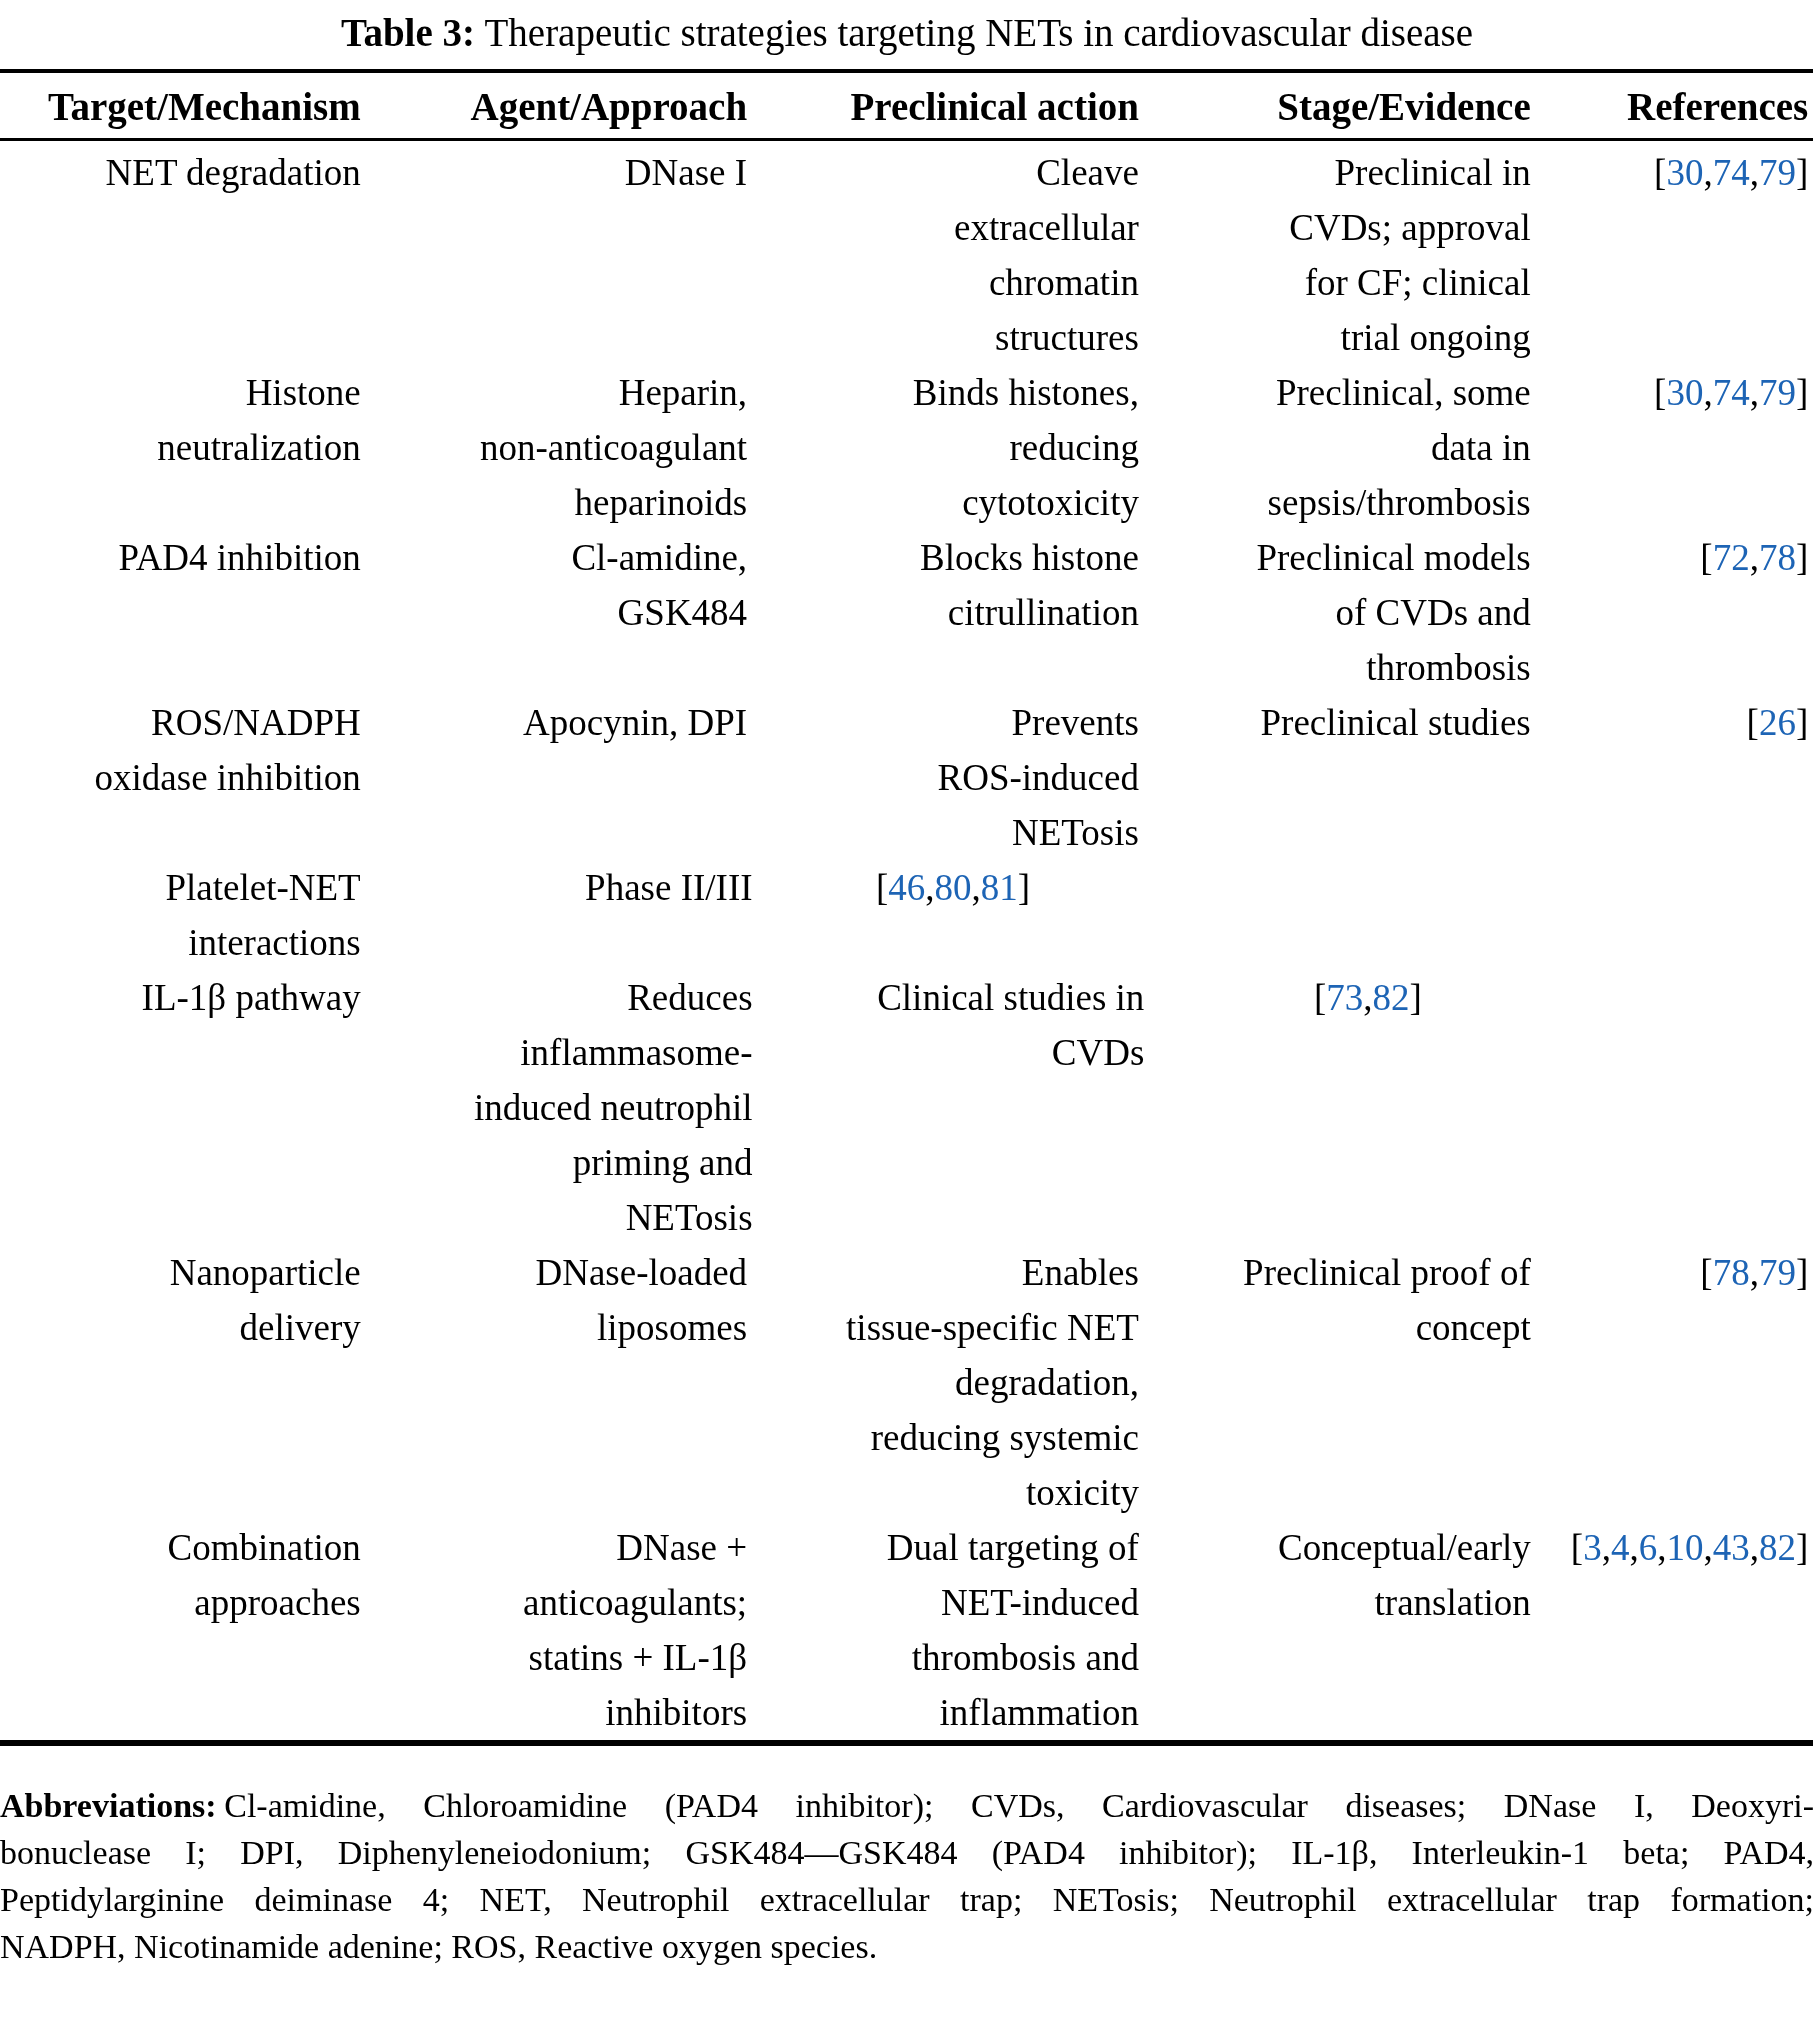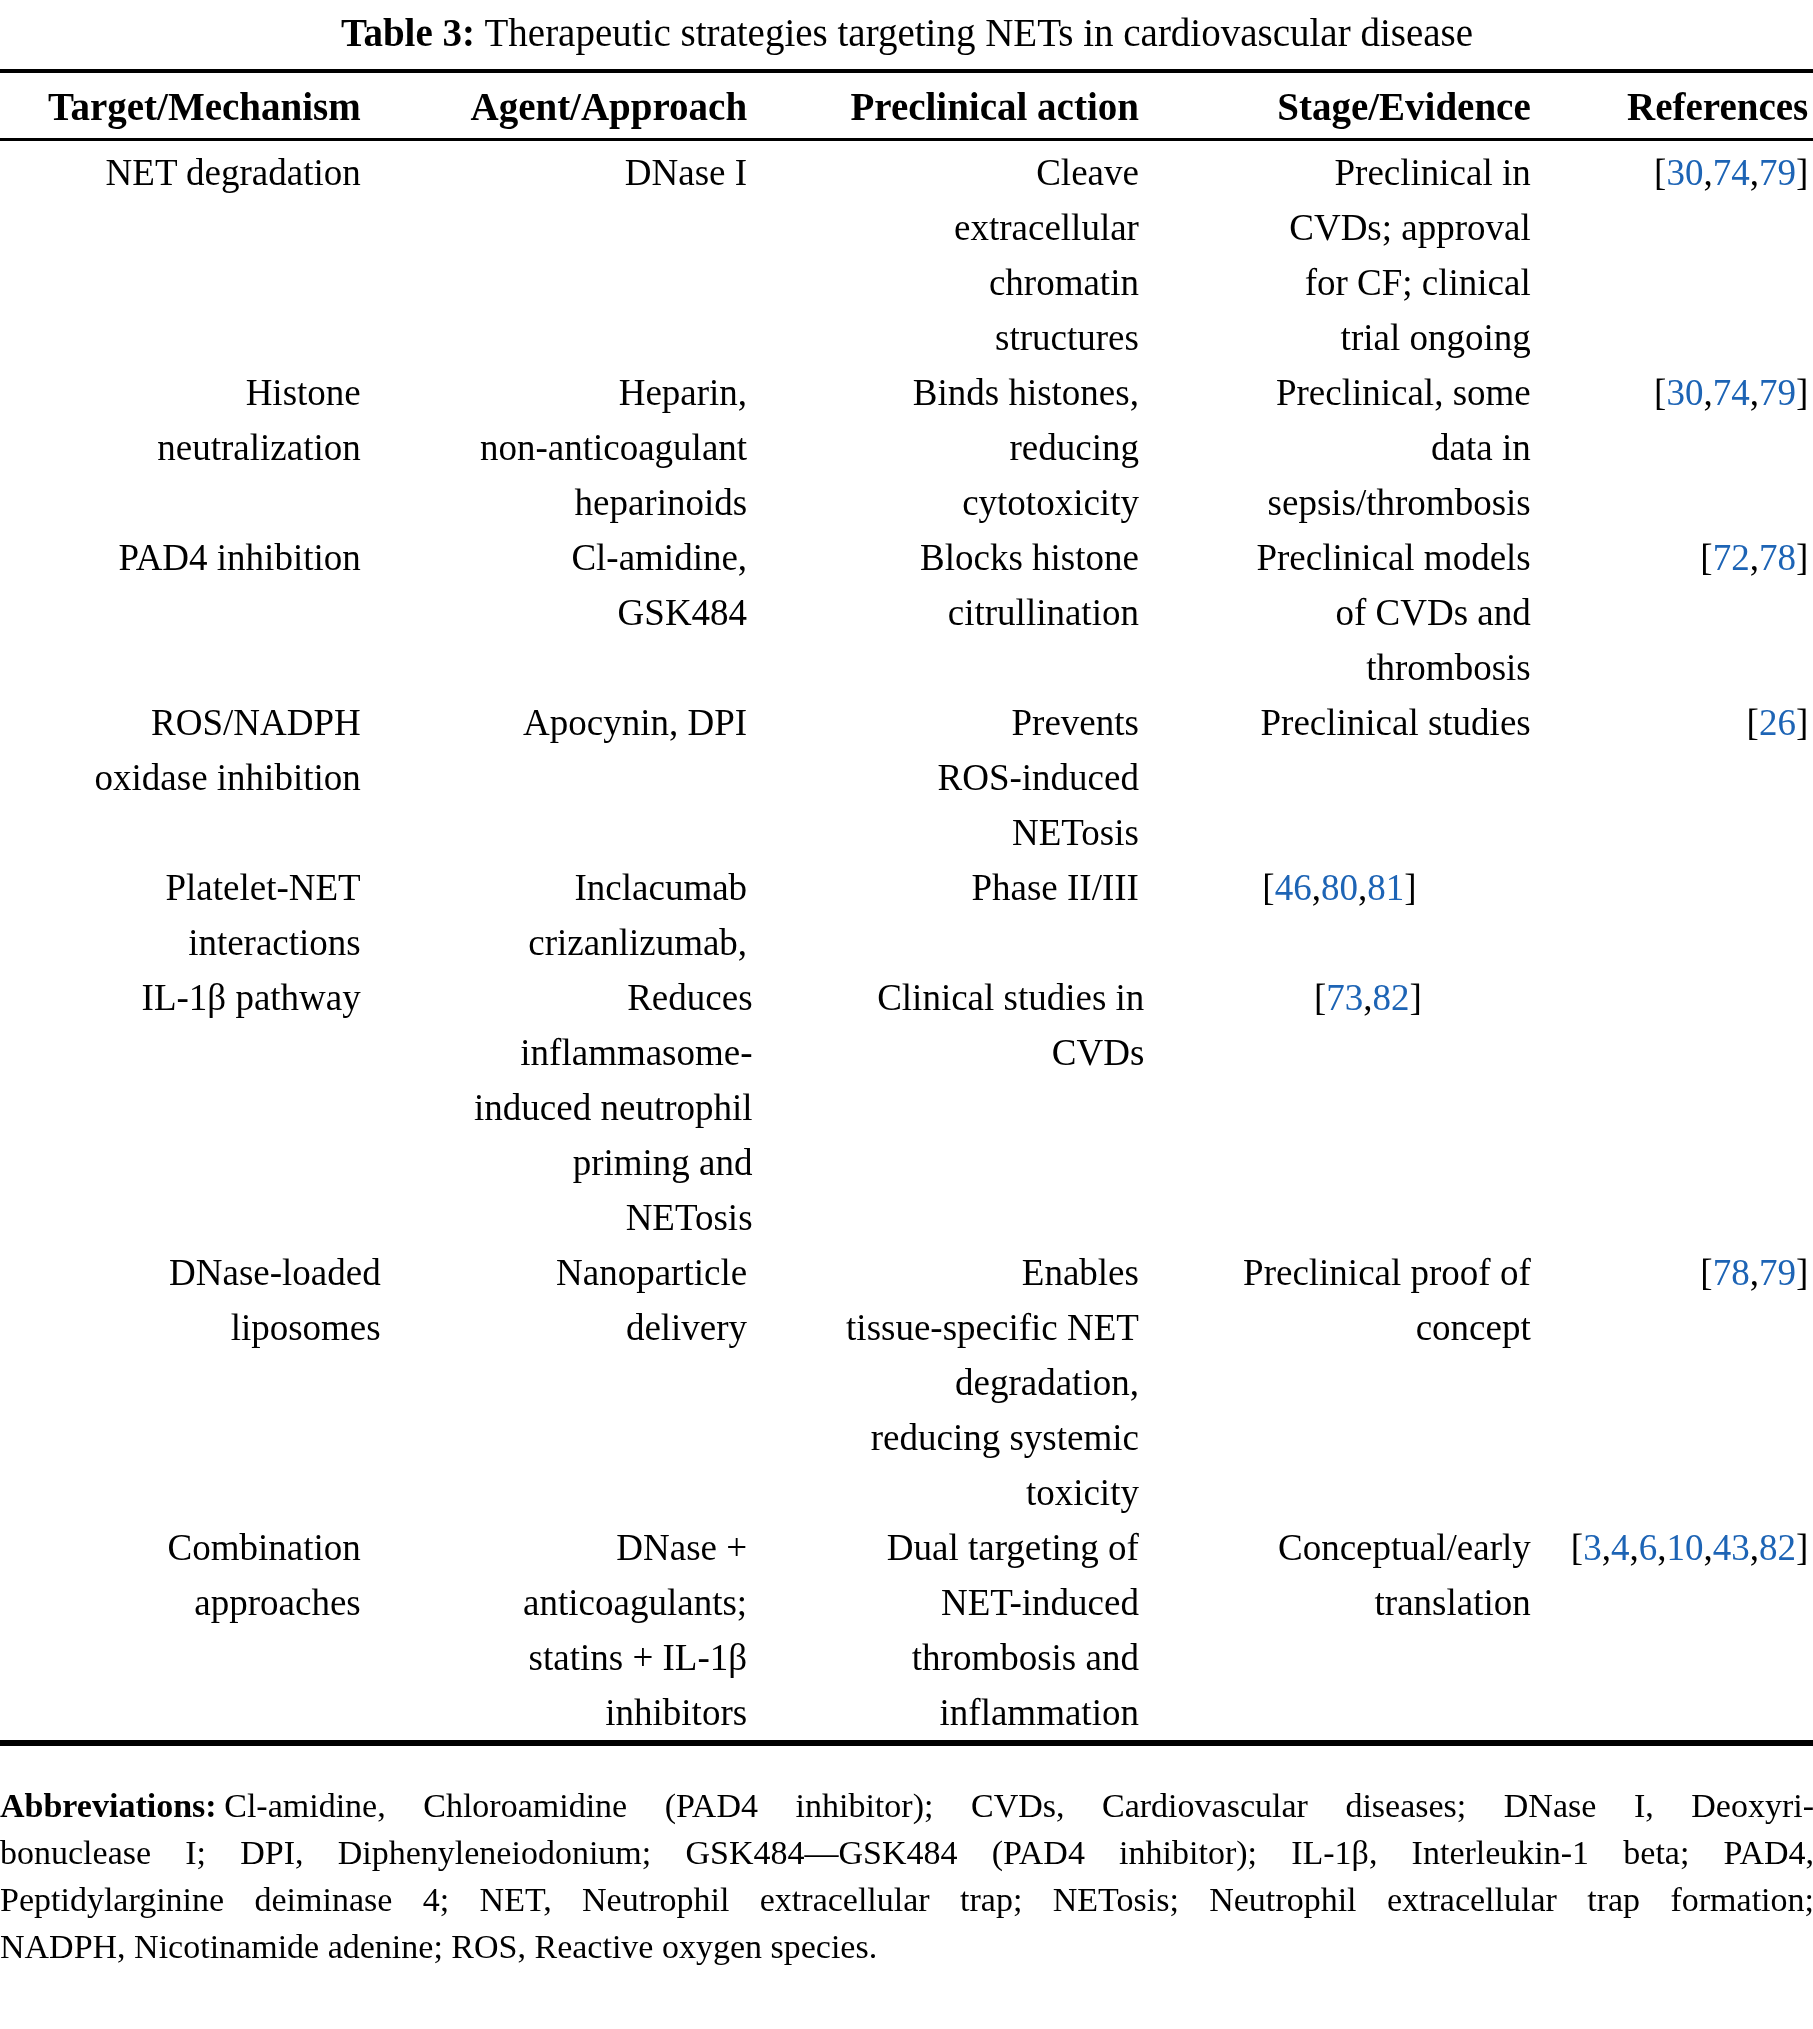--- a/index.html
+++ b/index.html
@@ -135,41 +135,39 @@
       <div class="cell c2">Apocynin, DPI</div>
       <div class="cell c3">Prevents
 ROS-induced
 NETosis</div>
       <div class="cell c4">Preclinical studies</div>
       <div class="cell c5 refs"><span class="bracket">[</span><span class="num" style="color: rgb(29, 100, 181);">26</span><span class="bracket">]</span></div>
     </div>
     <div class="trow">
       <div class="cell c1">Platelet-NET
 interactions</div>
-      <div class="cell c2">Inclacumab
-crizanlizumab,</div>
       <div class="cell c4">Phase II/III</div>
       <div class="cell c5 refs"><span class="bracket">[</span><span class="num" style="color: rgb(29, 100, 181);">46</span><span class="comma">,</span><span class="num" style="color: rgb(29, 100, 181);">80</span><span class="comma">,</span><span class="num" style="color: rgb(29, 100, 181);">81</span><span class="bracket">]</span></div>
     </div>
     <div class="trow">
       <div class="cell c1">IL-1β pathway</div>
       <div class="cell c3">Reduces
 inflammasome-
 induced neutrophil
 priming and
 NETosis</div>
       <div class="cell c4">Clinical studies in
 CVDs</div>
       <div class="cell c5 refs"><span class="bracket">[</span><span class="num" style="color: rgb(29, 100, 181);">73</span><span class="comma">,</span><span class="num" style="color: rgb(29, 100, 181);">82</span><span class="bracket">]</span></div>
     </div>
     <div class="trow">
+      <div class="cell c1">Nanoparticle
+delivery</div>
       <div class="cell c2">DNase-loaded
 liposomes</div>
-      <div class="cell c1">Nanoparticle
-delivery</div>
       <div class="cell c3">Enables
 tissue-specific NET
 degradation,
 reducing systemic
 toxicity</div>
       <div class="cell c4">Preclinical proof of
 concept</div>
       <div class="cell c5 refs"><span class="bracket">[</span><span class="num" style="color: rgb(29, 100, 181);">78</span><span class="comma">,</span><span class="num" style="color: rgb(29, 100, 181);">79</span><span class="bracket">]</span></div>
     </div>
     <div class="trow">

